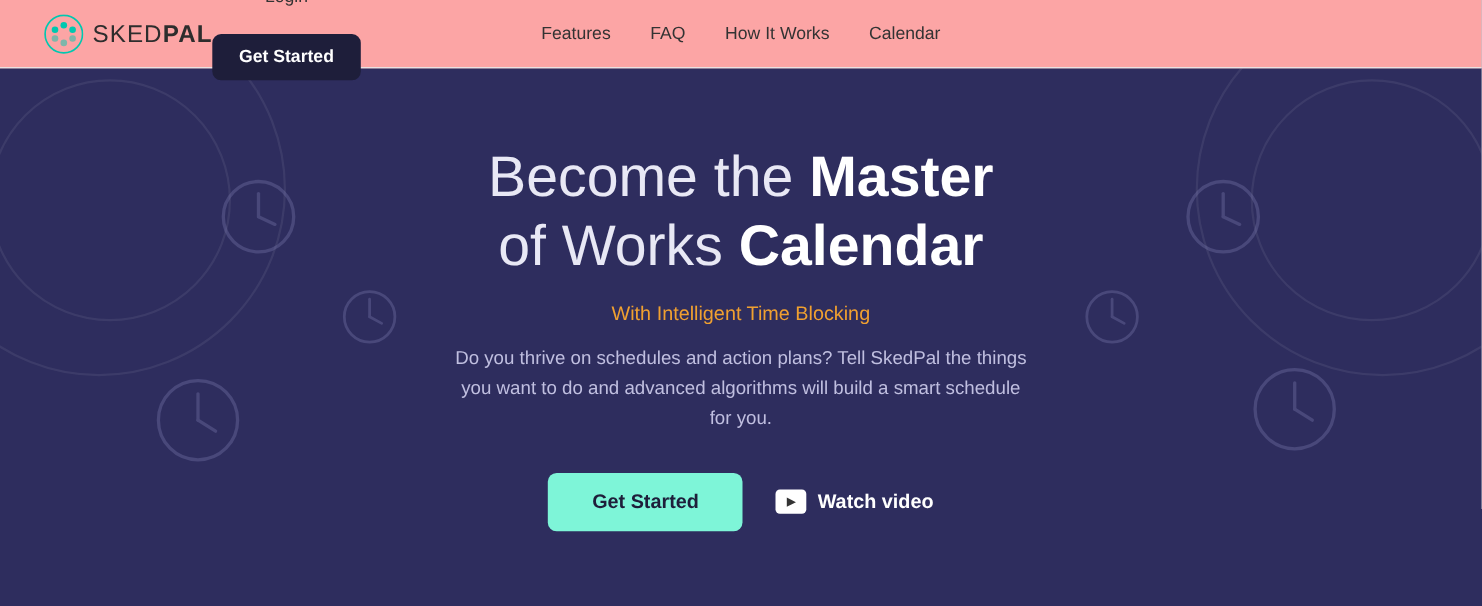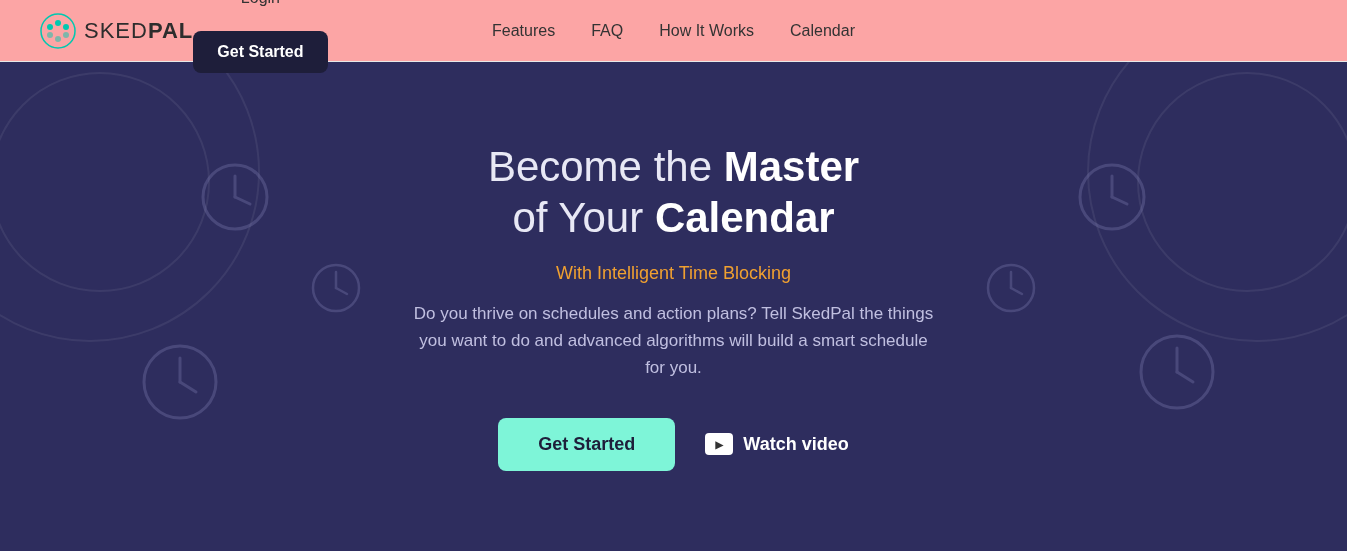--- a/index.html
+++ b/index.html
@@ -107,21 +107,21 @@
     }
 
     .hero-content {
       text-align: center;
       position: relative;
       z-index: 2;
       max-width: 700px;
     }
     .hero-title {
       color: #e8e8f5;
-      font-size: 42px;
+      font-size: 52px;
       font-weight: 300;
       line-height: 1.2;
       margin-bottom: 20px;
     }
     .hero-title strong {
       font-weight: 800;
       color: #ffffff;
     }
     .hero-subtitle {
       color: #f0a030;
@@ -259,21 +259,21 @@
       <line x1="40" y1="40" x2="40" y2="16" stroke="#7777aa" stroke-width="3" stroke-linecap="round"></line>
       <line x1="40" y1="40" x2="56" y2="50" stroke="#7777aa" stroke-width="3" stroke-linecap="round"></line>
     </svg>
   </div>
 
   <div class="hero-content">
     <h1 class="hero-title">
       <span>Become the</span>
       <strong>Master</strong>
       <br>
-      <span>of Your</span>
+      <span>of Works</span>
       <strong>Calendar</strong>
     </h1>
 
     <p class="hero-subtitle">With Intelligent Time Blocking</p>
 
     <p class="hero-desc">Do you thrive on schedules and action plans? Tell SkedPal the things you want to do and advanced algorithms will build a smart schedule for you.</p>
 
     <div class="hero-actions">
       <button class="get-started-btn-hero">Get Started</button>
       <button class="watch-video-btn">

